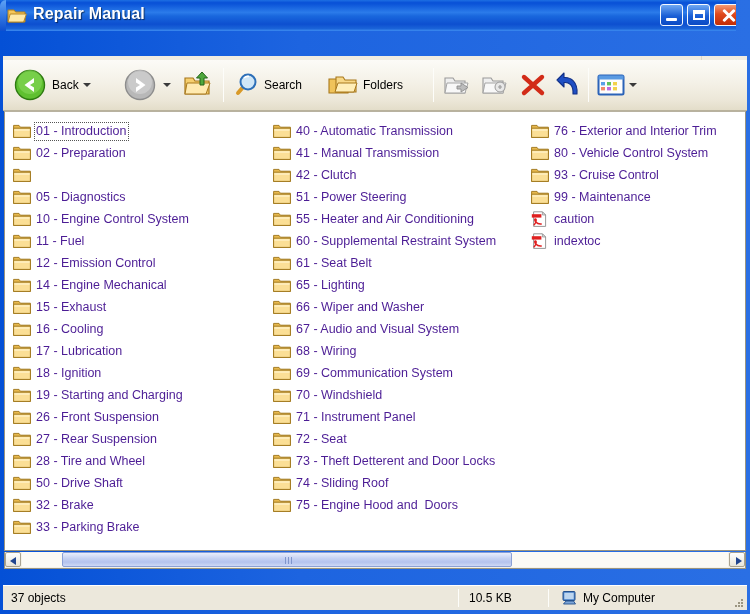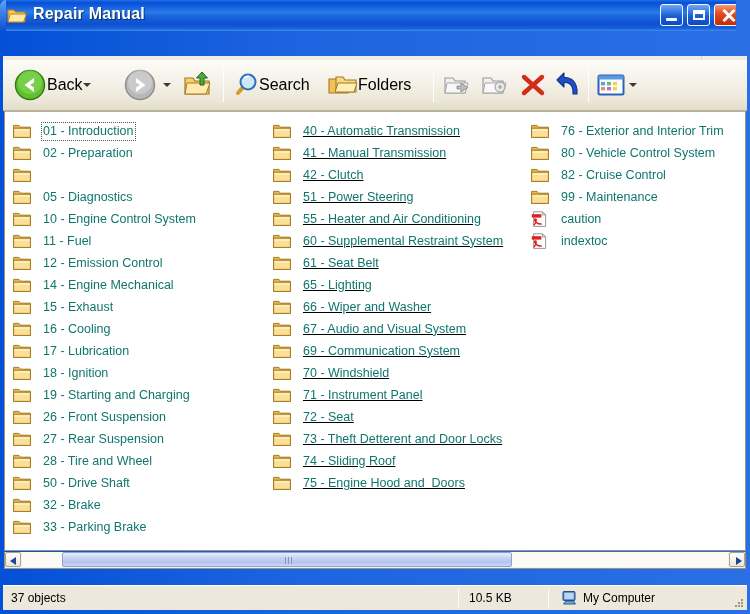--- a/index.html
+++ b/index.html
@@ -112,21 +112,21 @@
     border-bottom: 1px solid #b9b29c;
   }
   .tbar-btn {
     position: absolute;
     display: flex; align-items: center;
     height: 40px;
     top: 5px;
     cursor: pointer;
   }
   .tbar-label {
-    font-size: 16px; color: #000; white-space: nowrap;
+    font-size: 12px; color: #000; margin-left: 5px; white-space: nowrap;
   }
   .tbar-sep {
     position: absolute; top: 8px; width: 1px; height: 34px;
     background: #cdc6b0;
     border-right: 1px solid #fdfdfa;
   }
   .tbar-arrow {
     position: absolute;
     width: 0; height: 0;
     border-left: 4px solid transparent;
@@ -139,39 +139,38 @@
     position: absolute;
     left: 4px; top: 111px;
     width: 742px; height: 440px;
     background: #ffffff;
     border: 1px solid #9a947f;
     border-top: 1px solid #b8b2a0;
     overflow: hidden;
   }
   .col { position: absolute; top: 8px; }
   #col0 { left: 4px;   width: 260px; }
-  #col1 { left: 264px; width: 258px; text-decoration: underline; }
+  #col1 { left: 264px; width: 258px; }
   #col2 { left: 522px; width: 216px; }
 
   .item {
     position: relative;
     height: 22px;
     display: flex;
     align-items: center;
     cursor: pointer;
     padding-left: 4px;
   }
   .item .ico { width: 18px; height: 16px; flex: 0 0 18px; margin-right: 4px; }
   .item .lbl {
     font-size: 12.5px;
-    color: #0f766e;
+    color: #4c1d95;
     white-space: pre;
     line-height: 15px;
     padding: 1px 2px 1px 1px;
-    margin-left: 7px;
   }
   .item.focused .lbl {
     outline: 1px dotted #555;
     outline-offset: 0px;
   }
 
   
   #hscroll {
     position: absolute;
     left: 4px; top: 552px;
@@ -611,20 +610,28 @@
             <path d="M1.4 6.1 L16.6 6.1 L16.6 8 L1.4 8 Z" fill="#fff0c4" opacity="0.75"></path>
           </svg>
           <span class="lbl">67 - Audio and Visual System</span>
         </div>
         <div class="item">
           <svg class="ico" viewBox="0 0 18 16">
             <path d="M0.6 2.4 L6 2.4 L7.4 4.2 L17.4 4.2 L17.4 14.4 L0.6 14.4 Z" fill="#e8b94e" stroke="#9c7318" stroke-width="0.9"></path>
             <path d="M0.6 5.2 L17.4 5.2 L17.4 14.4 L0.6 14.4 Z" fill="#fbdf96" stroke="#9c7318" stroke-width="0.9"></path>
             <path d="M1.4 6.1 L16.6 6.1 L16.6 8 L1.4 8 Z" fill="#fff0c4" opacity="0.75"></path>
           </svg>
+          <span class="lbl">68 - Wiring</span>
+        </div>
+        <div class="item">
+          <svg class="ico" viewBox="0 0 18 16">
+            <path d="M0.6 2.4 L6 2.4 L7.4 4.2 L17.4 4.2 L17.4 14.4 L0.6 14.4 Z" fill="#e8b94e" stroke="#9c7318" stroke-width="0.9"></path>
+            <path d="M0.6 5.2 L17.4 5.2 L17.4 14.4 L0.6 14.4 Z" fill="#fbdf96" stroke="#9c7318" stroke-width="0.9"></path>
+            <path d="M1.4 6.1 L16.6 6.1 L16.6 8 L1.4 8 Z" fill="#fff0c4" opacity="0.75"></path>
+          </svg>
           <span class="lbl">69 - Communication System</span>
         </div>
         <div class="item">
           <svg class="ico" viewBox="0 0 18 16">
             <path d="M0.6 2.4 L6 2.4 L7.4 4.2 L17.4 4.2 L17.4 14.4 L0.6 14.4 Z" fill="#e8b94e" stroke="#9c7318" stroke-width="0.9"></path>
             <path d="M0.6 5.2 L17.4 5.2 L17.4 14.4 L0.6 14.4 Z" fill="#fbdf96" stroke="#9c7318" stroke-width="0.9"></path>
             <path d="M1.4 6.1 L16.6 6.1 L16.6 8 L1.4 8 Z" fill="#fff0c4" opacity="0.75"></path>
           </svg>
           <span class="lbl">70 - Windshield</span>
         </div>
@@ -685,21 +692,21 @@
             <path d="M1.4 6.1 L16.6 6.1 L16.6 8 L1.4 8 Z" fill="#fff0c4" opacity="0.75"></path>
           </svg>
           <span class="lbl">80 - Vehicle Control System</span>
         </div>
         <div class="item">
           <svg class="ico" viewBox="0 0 18 16">
             <path d="M0.6 2.4 L6 2.4 L7.4 4.2 L17.4 4.2 L17.4 14.4 L0.6 14.4 Z" fill="#e8b94e" stroke="#9c7318" stroke-width="0.9"></path>
             <path d="M0.6 5.2 L17.4 5.2 L17.4 14.4 L0.6 14.4 Z" fill="#fbdf96" stroke="#9c7318" stroke-width="0.9"></path>
             <path d="M1.4 6.1 L16.6 6.1 L16.6 8 L1.4 8 Z" fill="#fff0c4" opacity="0.75"></path>
           </svg>
-          <span class="lbl">82 - Cruise Control</span>
+          <span class="lbl">93 - Cruise Control</span>
         </div>
         <div class="item">
           <svg class="ico" viewBox="0 0 18 16">
             <path d="M0.6 2.4 L6 2.4 L7.4 4.2 L17.4 4.2 L17.4 14.4 L0.6 14.4 Z" fill="#e8b94e" stroke="#9c7318" stroke-width="0.9"></path>
             <path d="M0.6 5.2 L17.4 5.2 L17.4 14.4 L0.6 14.4 Z" fill="#fbdf96" stroke="#9c7318" stroke-width="0.9"></path>
             <path d="M1.4 6.1 L16.6 6.1 L16.6 8 L1.4 8 Z" fill="#fff0c4" opacity="0.75"></path>
           </svg>
           <span class="lbl">99 - Maintenance</span>
         </div>
         <div class="item">

